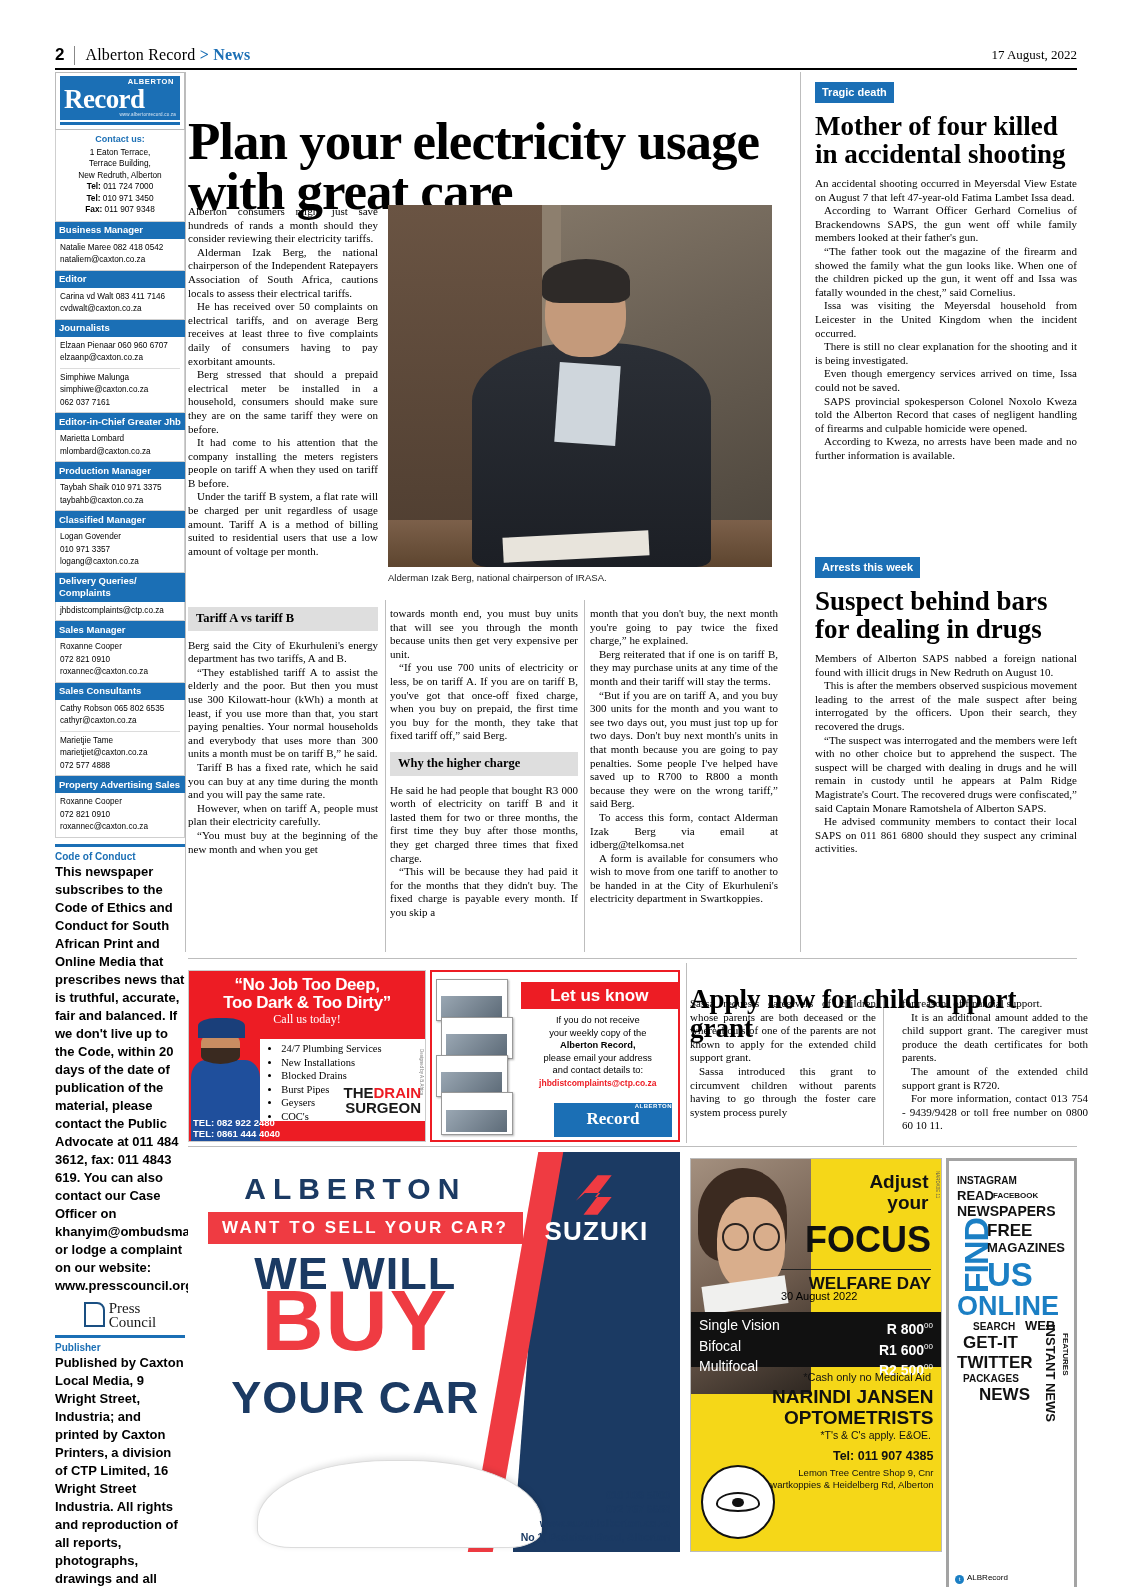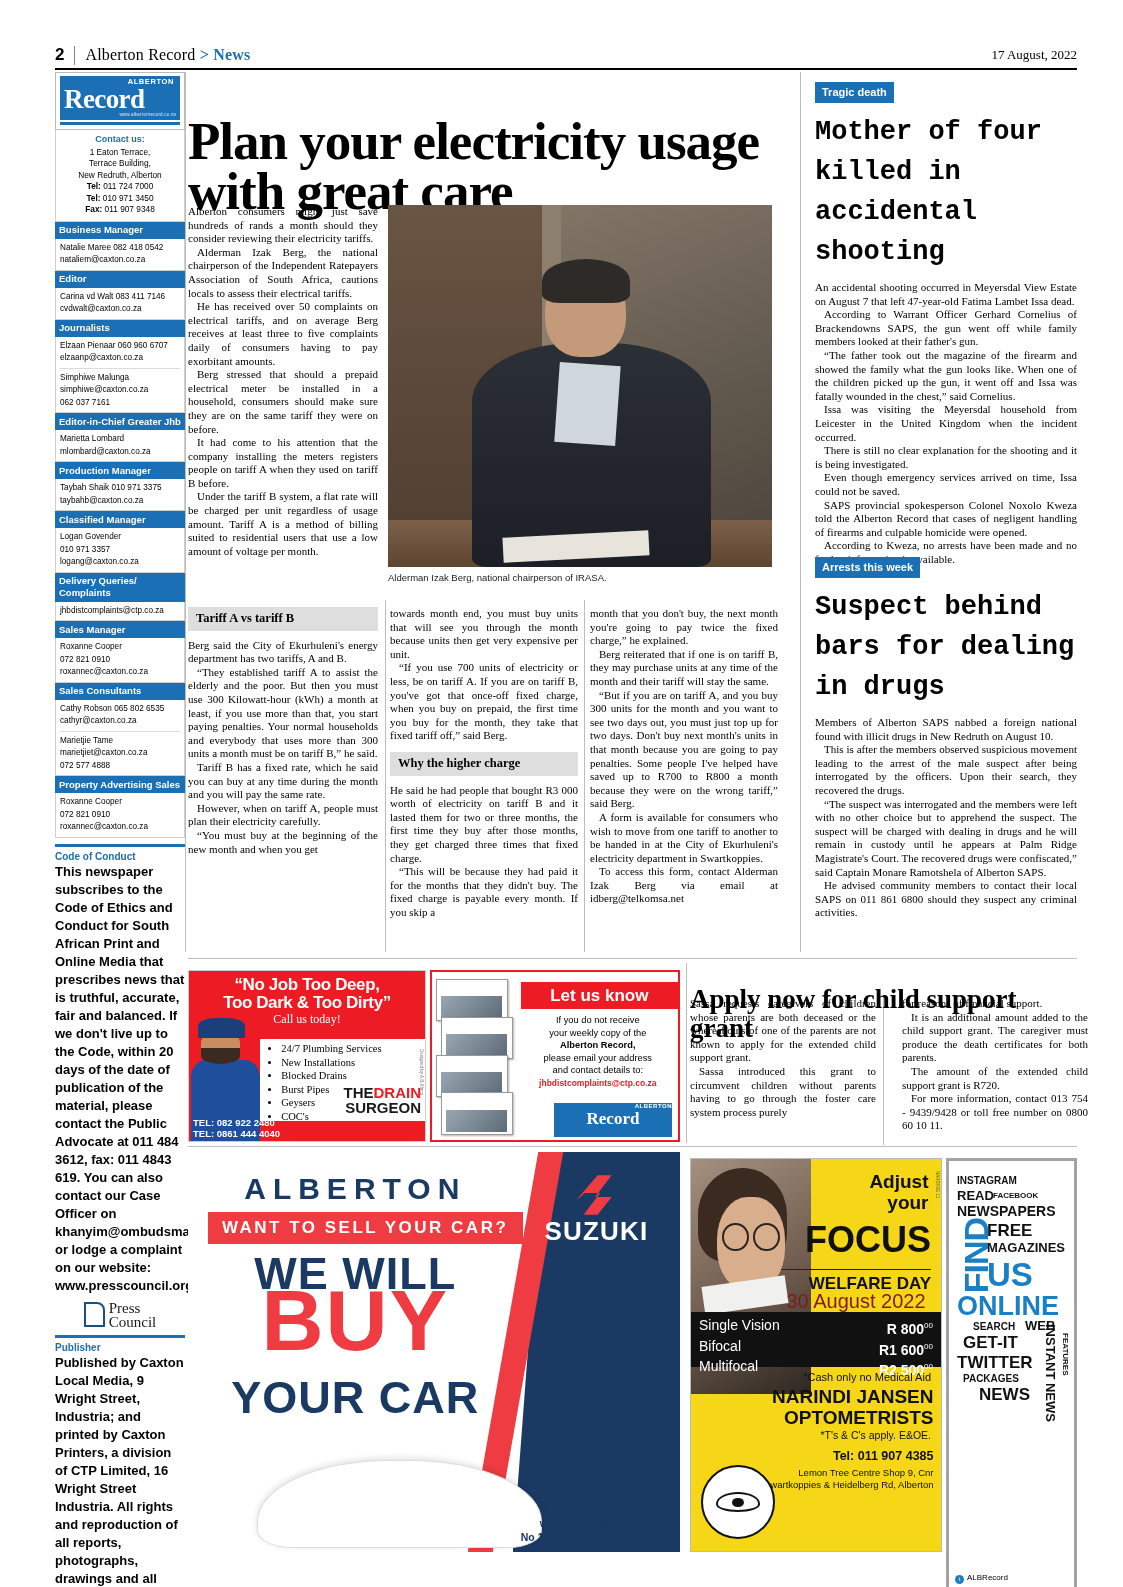--- a/index.html
+++ b/index.html
@@ -152,21 +152,21 @@
     background:#dedede; font-family:"Liberation Serif", serif; font-weight:bold;
     font-size:12.5px; padding:5px 8px; margin:9px 0 8px 0;
   }
 
   
   .kicker {
     background:#1b6fb5; color:#fff; font-family:"Liberation Sans", sans-serif;
     font-weight:bold; font-size:11px; padding:4px 7px 5px 7px; display:inline-block;
   }
   .news-hl {
-    font-family:Liberation Mono, monospace; font-size:27px; line-height:40px;
+    font-family:Liberation Serif, serif; font-size:27px; line-height:28px;
     margin:9px 0 9px 0;
   }
   .news-body { font-size:11px; line-height:13.6px; text-align:justify; }
   .news-body p { margin:0; text-indent:9px; }
   .news-body p.first { text-indent:0; }
 
   
   .grant-hl {
     position:absolute; left:690px; top:963px; width:390px;
     font-family:"Liberation Serif", serif; font-size:27px; line-height:29px;
@@ -316,22 +316,22 @@
     position:absolute; right:4%; top:16%; width:58%; text-align:right;
     font-family:"Liberation Sans", sans-serif; font-weight:bold; font-size:36px;
     line-height:36px; color:#111;
   }
   .op-welfare {
     position:absolute; right:4%; top:28%; width:60%; text-align:right;
     font-family:"Liberation Sans", sans-serif; font-weight:bold; font-size:17px;
     line-height:20px; color:#111; border-top:1.5px solid #222; padding-top:4px;
   }
   .op-date {
-    position:absolute; right:4%; top:33.5%; width:60%; text-align:center;
-    font-family:"Liberation Sans", sans-serif; font-size:20px; color:#7f1d1d;
+    position:absolute; right:4%; top:33.5%; width:60%; text-align:left;
+    font-family:"Liberation Sans", sans-serif; font-size:11px; color:#000000;
   }
   .op-prices {
     position:absolute; left:0; right:0; top:39%; height:14%;
     background:#111; color:#fff; font-family:"Liberation Sans", sans-serif;
     font-size:14px; padding:5px 8px 0 8px;
   }
   .op-prices .prow { display:flex; justify-content:space-between; line-height:17px; }
   .op-prices sup { font-size:8px; }
   .op-cash {
     position:absolute; right:4%; top:54%; width:72%; text-align:right;
@@ -578,24 +578,24 @@
     <div class="subhead">Why the higher charge</div>
     <div id="lead-c2b">
         <p class="first">He said he had people that bought R3 000 worth of electricity on tariff B and it lasted them for two or three months, the first time they buy after those months, they get charged three times that fixed charge.</p>
         <p>“This will be because they had paid it for the months that they didn't buy. The fixed charge is payable every month. If you skip a</p>
       </div>
   </div>
 
   <div class="artcol" style="left:590px; top:607px; width:188px;">
     <div id="lead-c3">
         <p class="first">month that you don't buy, the next month you're going to pay twice the fixed charge,” he explained.</p>
-        <p>Berg reiterated that if one is on tariff B, they may purchase units at any time of the month and their tariff will stay the same.</p>
+        <p>Berg reiterated that if one is on tariff B, they may purchase units at any time of the month and their tariff will stay the terms.</p>
         <p>“But if you are on tariff A, and you buy 300 units for the month and you want to see two days out, you must just top up for two days. Don't buy next month's units in that month because you are going to pay penalties. Some people I've helped have saved up to R700 to R800 a month because they were on the wrong tariff,” said Berg.</p>
+        <p>To access this form, contact Alderman Izak Berg via email at idberg@telkomsa.net</p>
         <p>A form is available for consumers who wish to move from one tariff to another to be handed in at the City of Ekurhuleni's electricity department in Swartkoppies.</p>
-        <p>To access this form, contact Alderman Izak Berg via email at idberg@telkomsa.net</p>
       </div>
   </div>
 
   <div style="position:absolute; left:815px; top:82px; width:262px;">
     <div class="kicker">Tragic death</div>
     <h2 class="news-hl">Mother of four killed in accidental shooting</h2>
     <div class="news-body" id="news1-body">
         <p class="first">An accidental shooting occurred in Meyersdal View Estate on August 7 that left 47-year-old Fatima Lambet Issa dead.</p>
         <p>According to Warrant Officer Gerhard Cornelius of Brackendowns SAPS, the gun went off while family members looked at their father's gun.</p>
         <p>“The father took out the magazine of the firearm and showed the family what the gun looks like. When one of the children picked up the gun, it went off and Issa was fatally wounded in the chest,” said Cornelius.</p>

